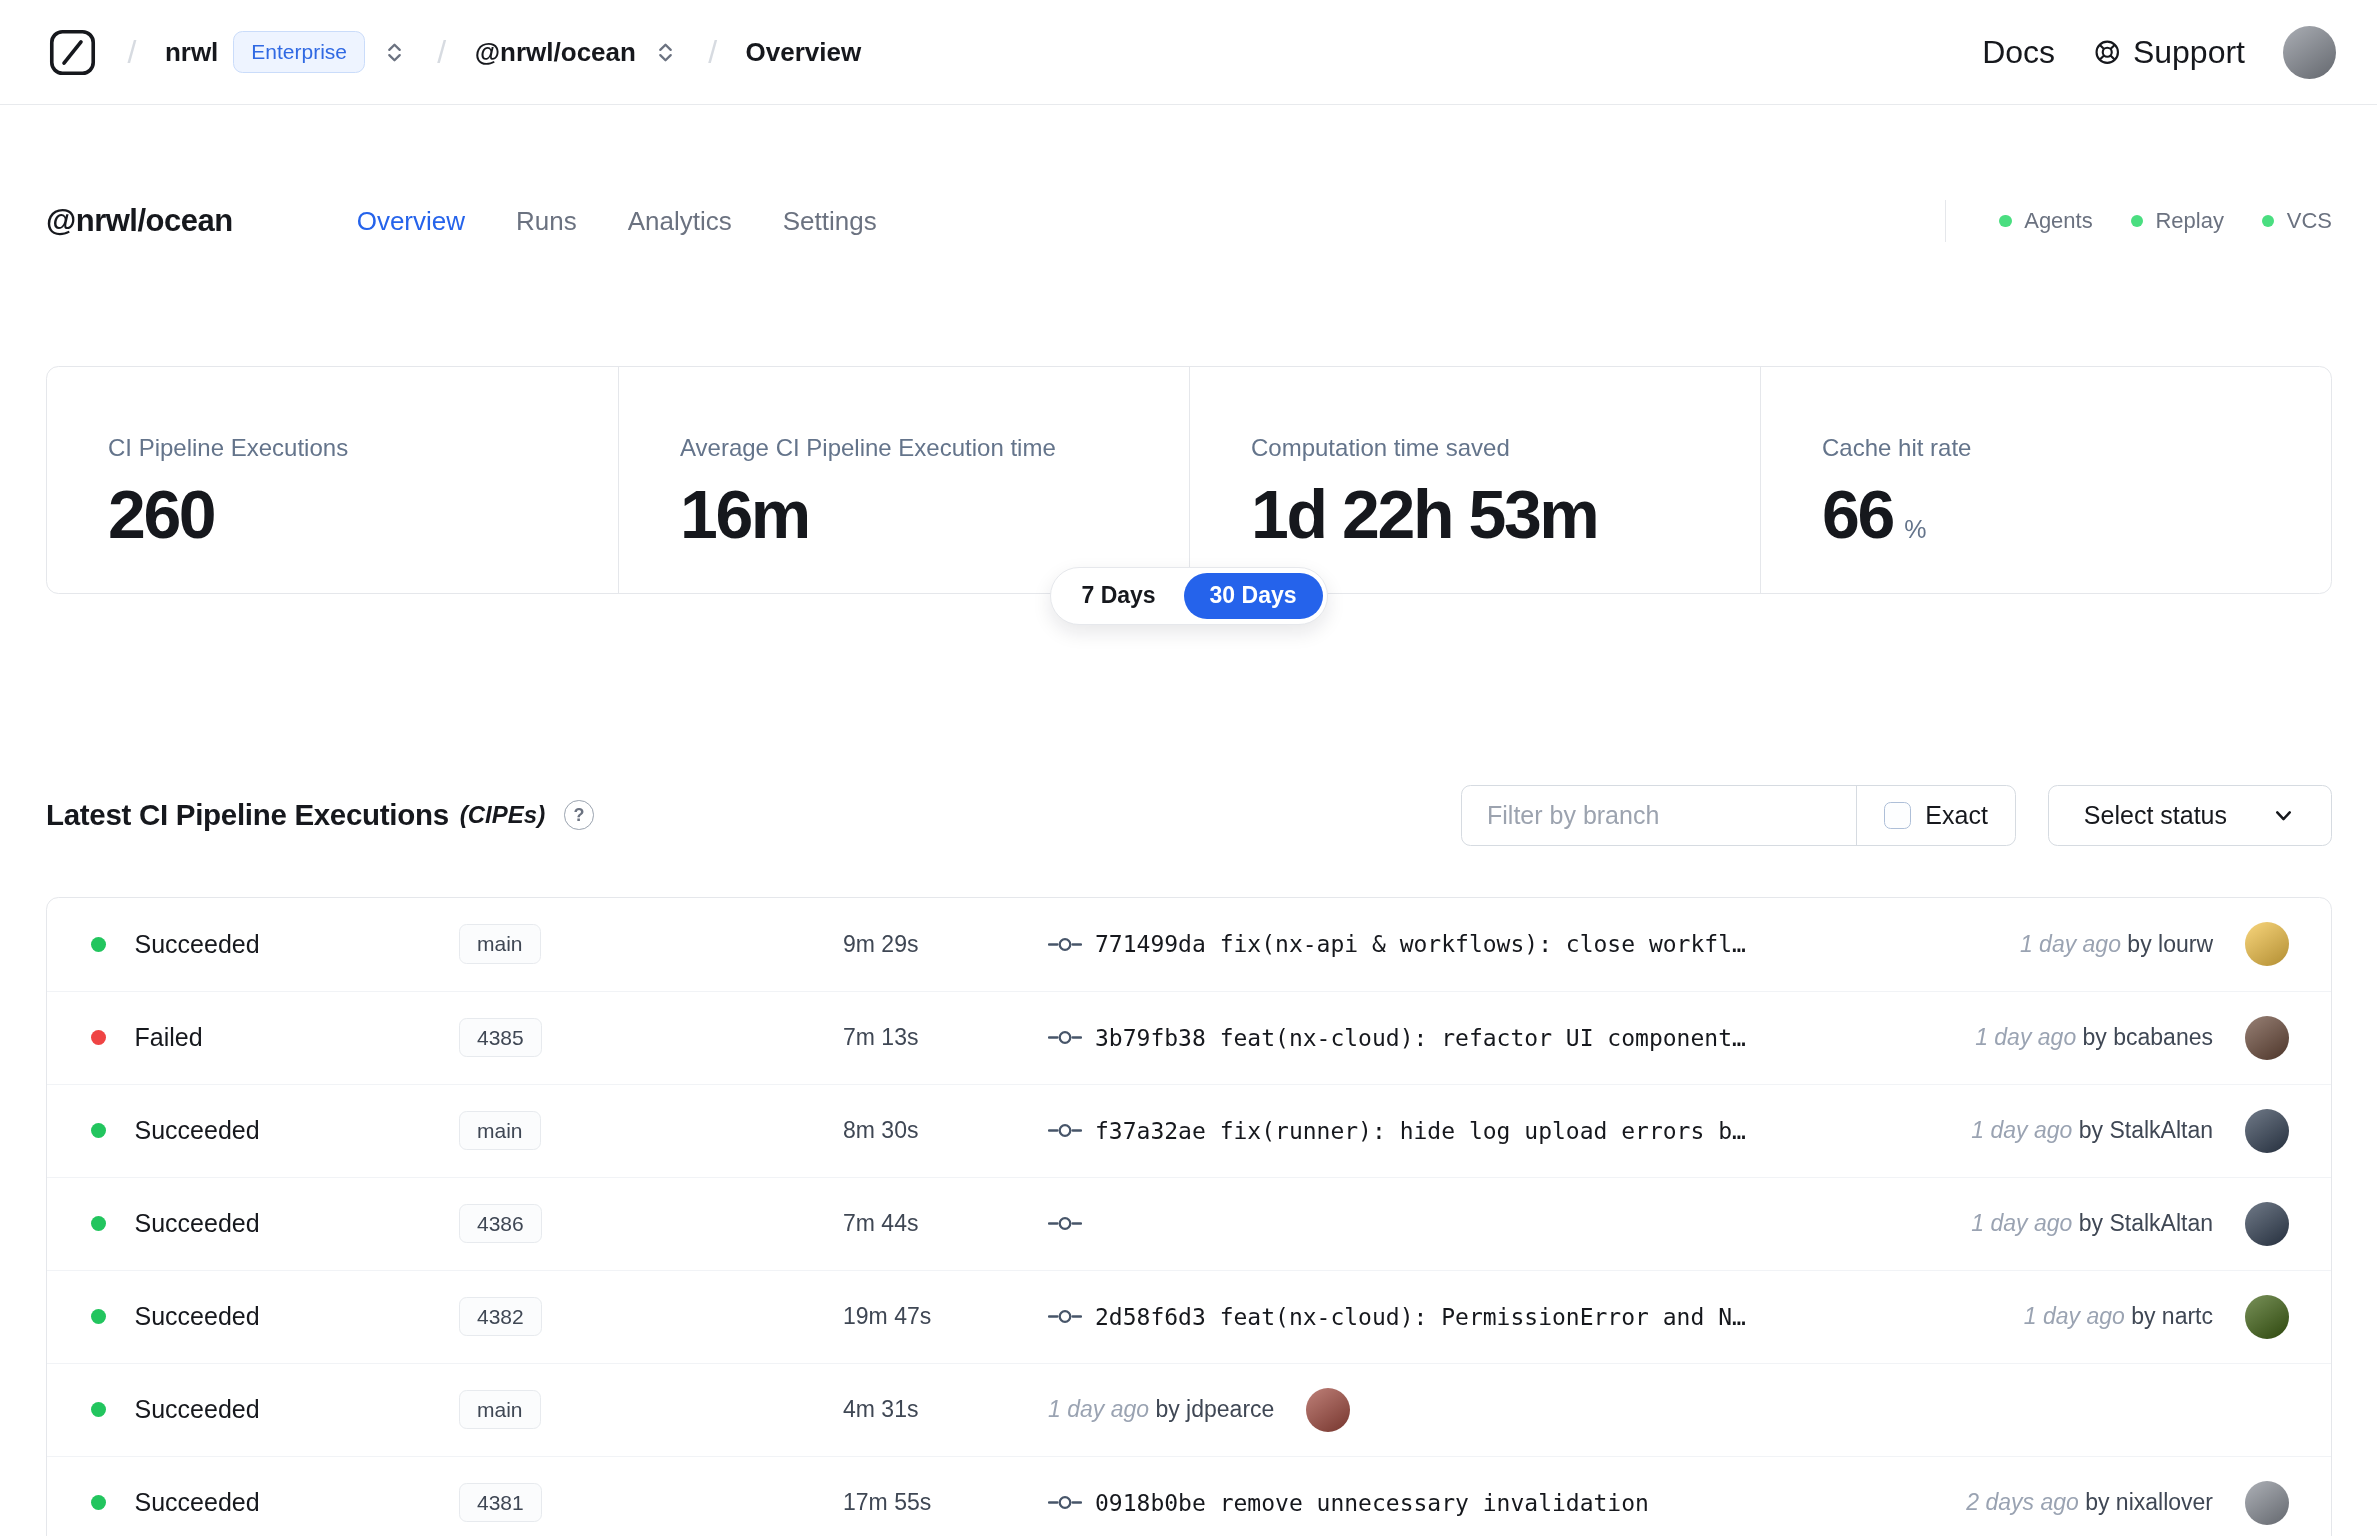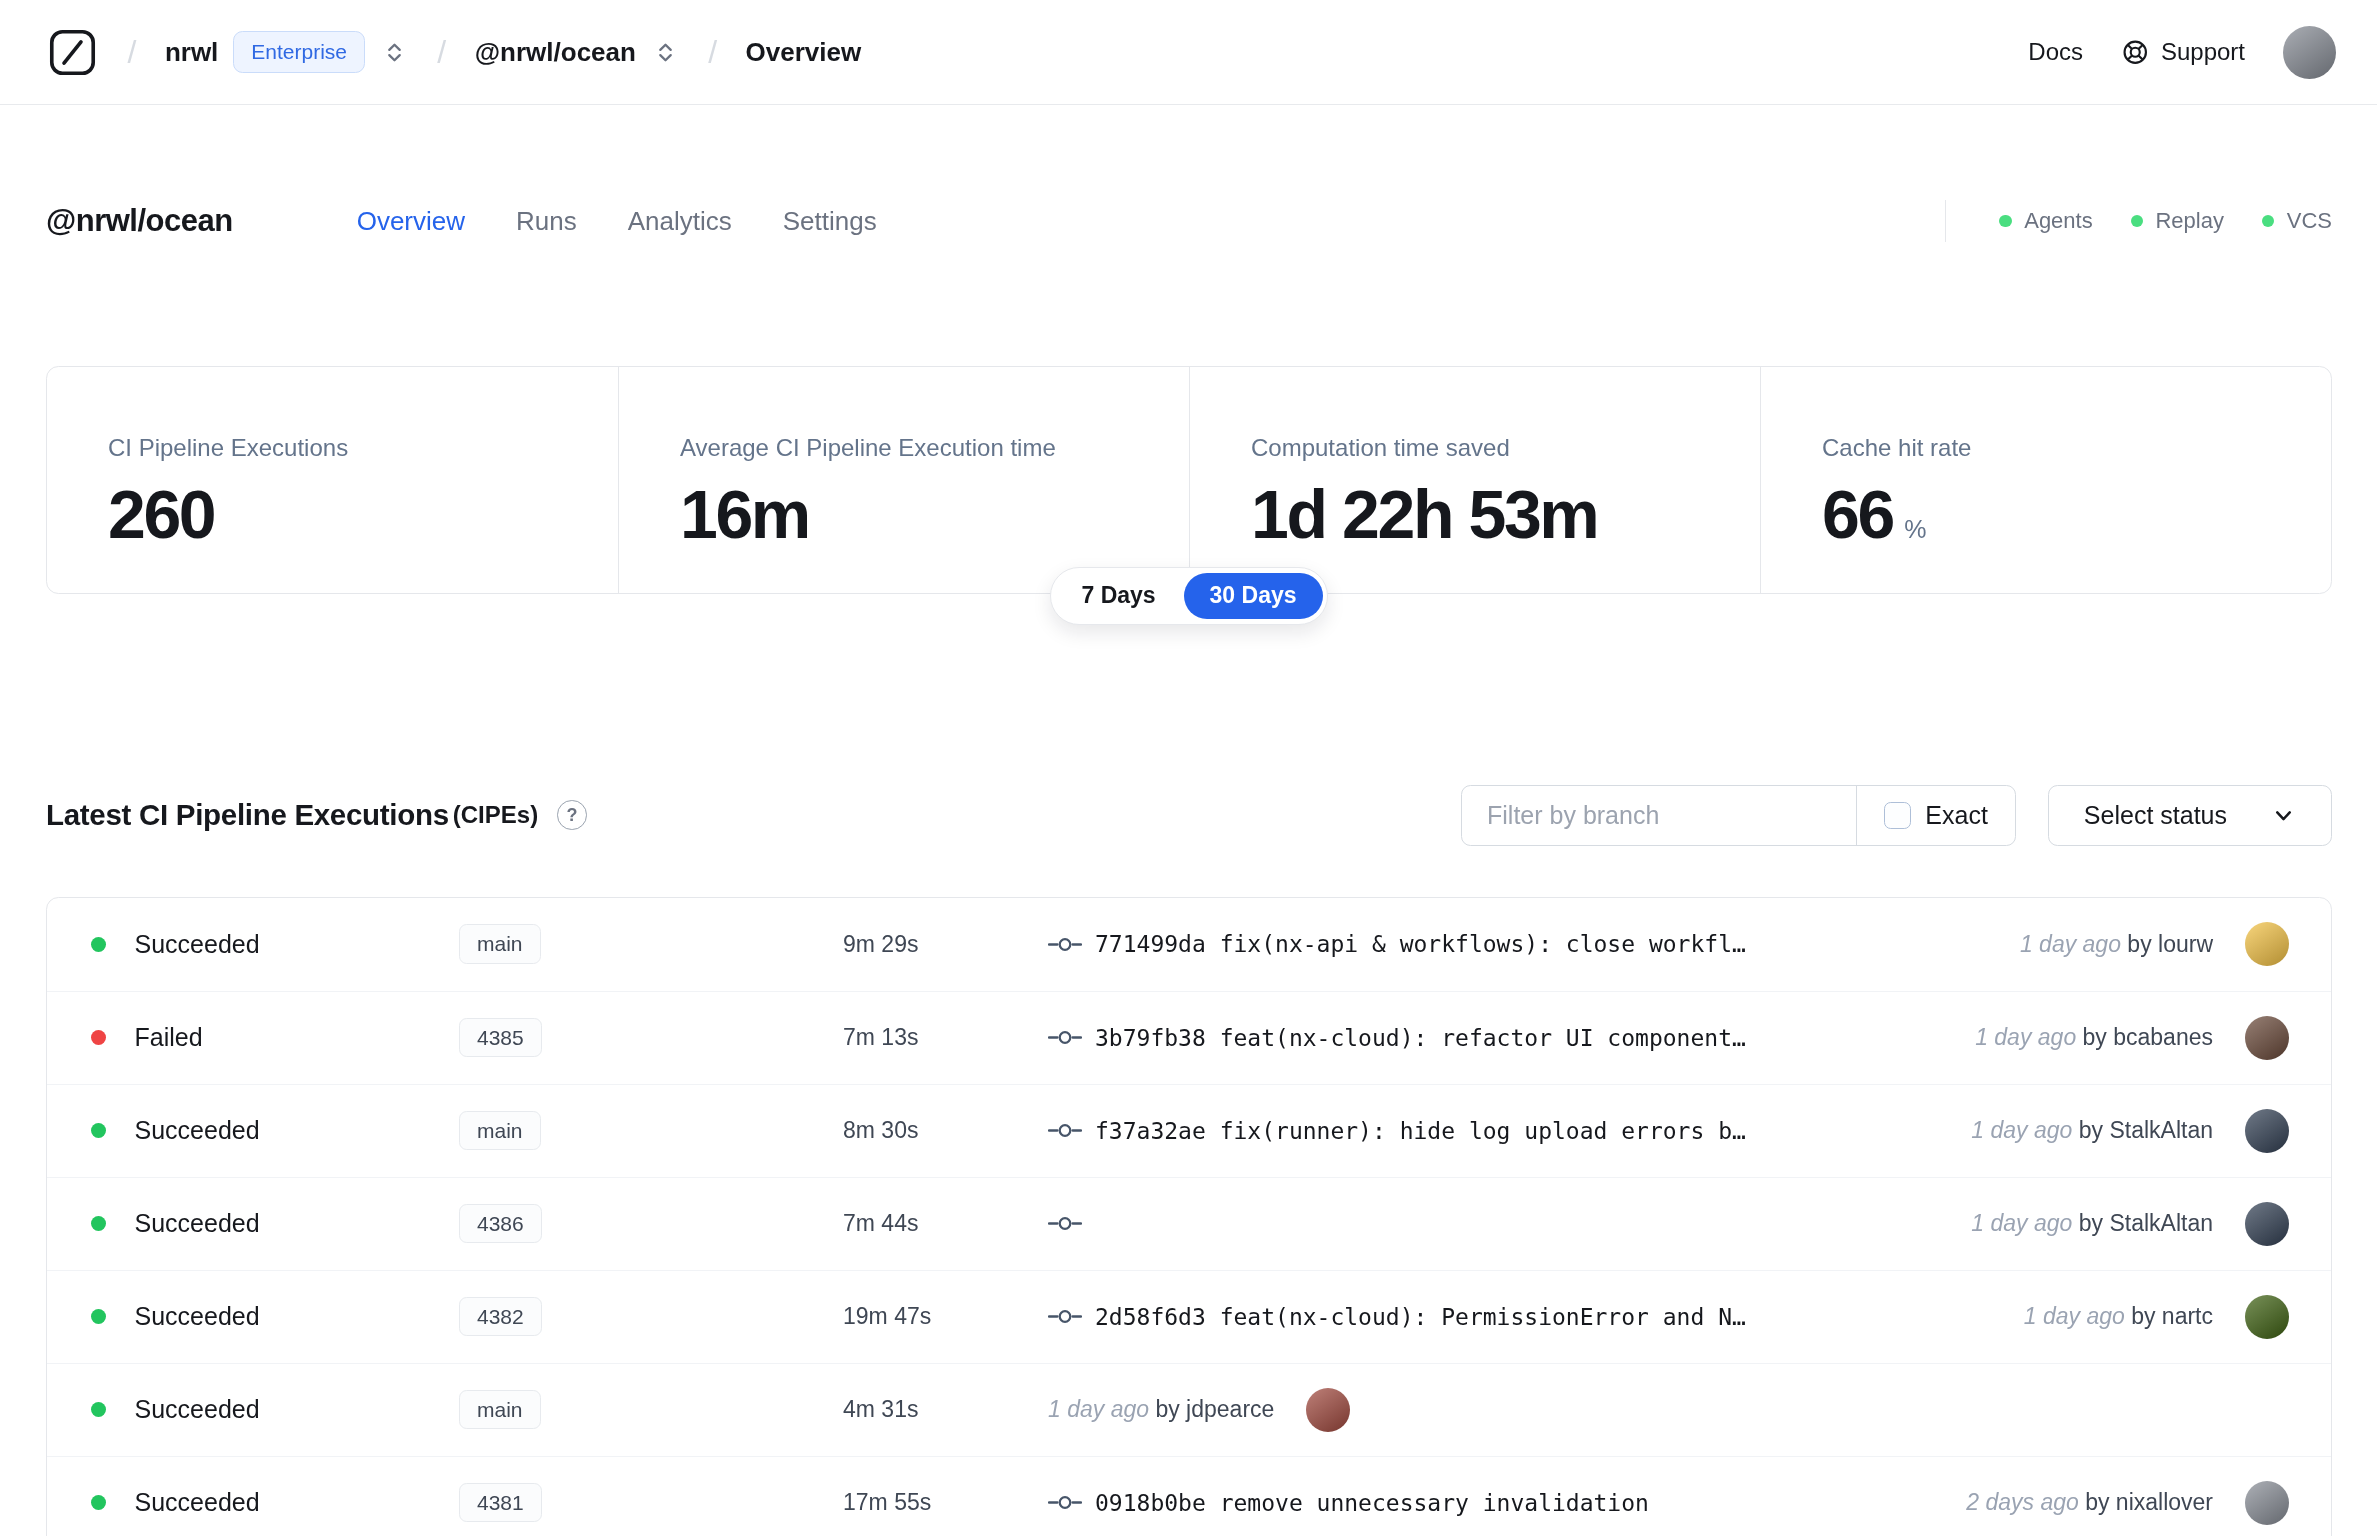--- a/index.html
+++ b/index.html
@@ -22,21 +22,21 @@
   .logo { width:53px; height:53px; display:flex; align-items:center; justify-content:center; cursor:pointer; }
   .crumb-sep { color:#d7dbe1; font-size:32px; font-weight:300; }
   .crumb { display:flex; align-items:center; gap:15px; }
   .crumb-text { font-size:26px; font-weight:600; color:#16181d; cursor:pointer; }
   .badge {
     background:#eef4ff; border:1px solid #cadcfa; color:#3069e3;
     font-size:21px; font-weight:500; padding:7.6px 17px; border-radius:9.5px;
   }
   .selector { background:none; border:none; padding:1.9px; display:flex; align-items:center; }
   .nav-right { display:flex; align-items:center; gap:38px; }
-  .nav-link { font-size:24px; font-weight:500; color:#16181d; display:flex; align-items:center; gap:11.4px; cursor:pointer; }
+  .nav-link { font-size:32px; font-weight:500; color:#16181d; display:flex; align-items:center; gap:11.4px; cursor:pointer; }
   .avatar {
     width:53px; height:53px; border-radius:50%;
     background-image:linear-gradient(145deg, rgba(255,255,255,.28), rgba(0,0,0,.28));
     cursor:pointer;
   }
 
   
   .container { padding:0 46px; }
 
   
@@ -72,21 +72,21 @@
   }
   .range-btn {
     border:none; background:transparent; border-radius:950px;
     font-size:23px; font-weight:700; color:#16181d; padding:9.5px 26px;
   }
   .range-btn.active { background:#2563eb; color:#fff; }
 
   
   .section-header { display:flex; align-items:center; margin-top:160px; }
   .section-title { font-size:29.5px; font-weight:700; margin:0; letter-spacing:-0.3px; }
-  .cipes { font-size:24px; font-weight:600; margin-left:4px; }
+  .cipes { font-style:italic; font-size:24px; font-weight:600; margin-left:11px; }
   .help-icon {
     margin-left:19px; width:29.5px; height:29.5px; border:1.9px solid #9aa3af; border-radius:50%;
     color:#6b7280; font-size:18px; font-weight:700;
     display:flex; align-items:center; justify-content:center; cursor:pointer;
   }
   .filter-group {
     margin-left:auto; display:flex; align-items:stretch;
     border:1px solid #d6dbe1; border-radius:9.5px; height:61px; overflow:hidden; background:#fff;
   }
   .branch-input {

